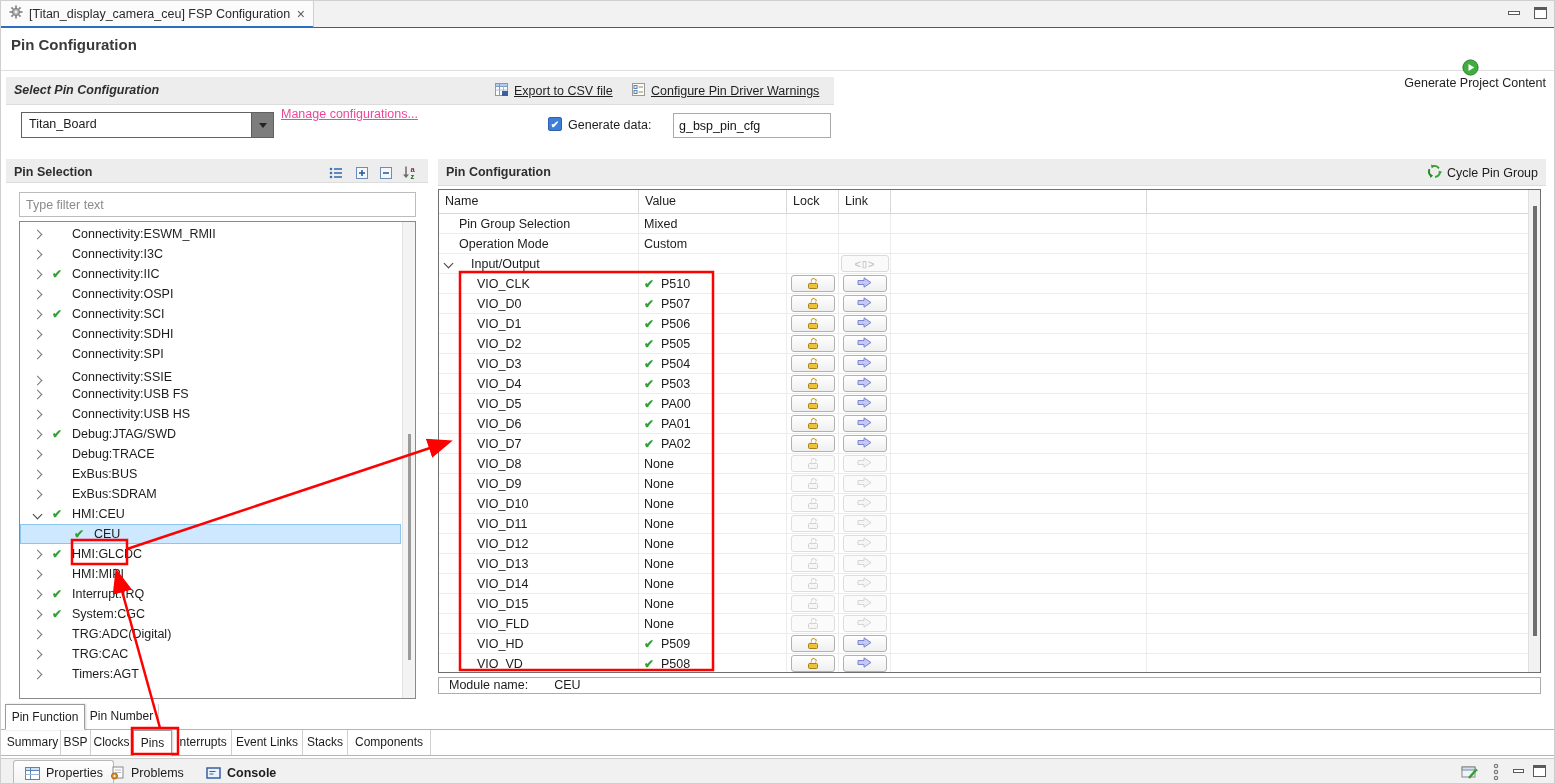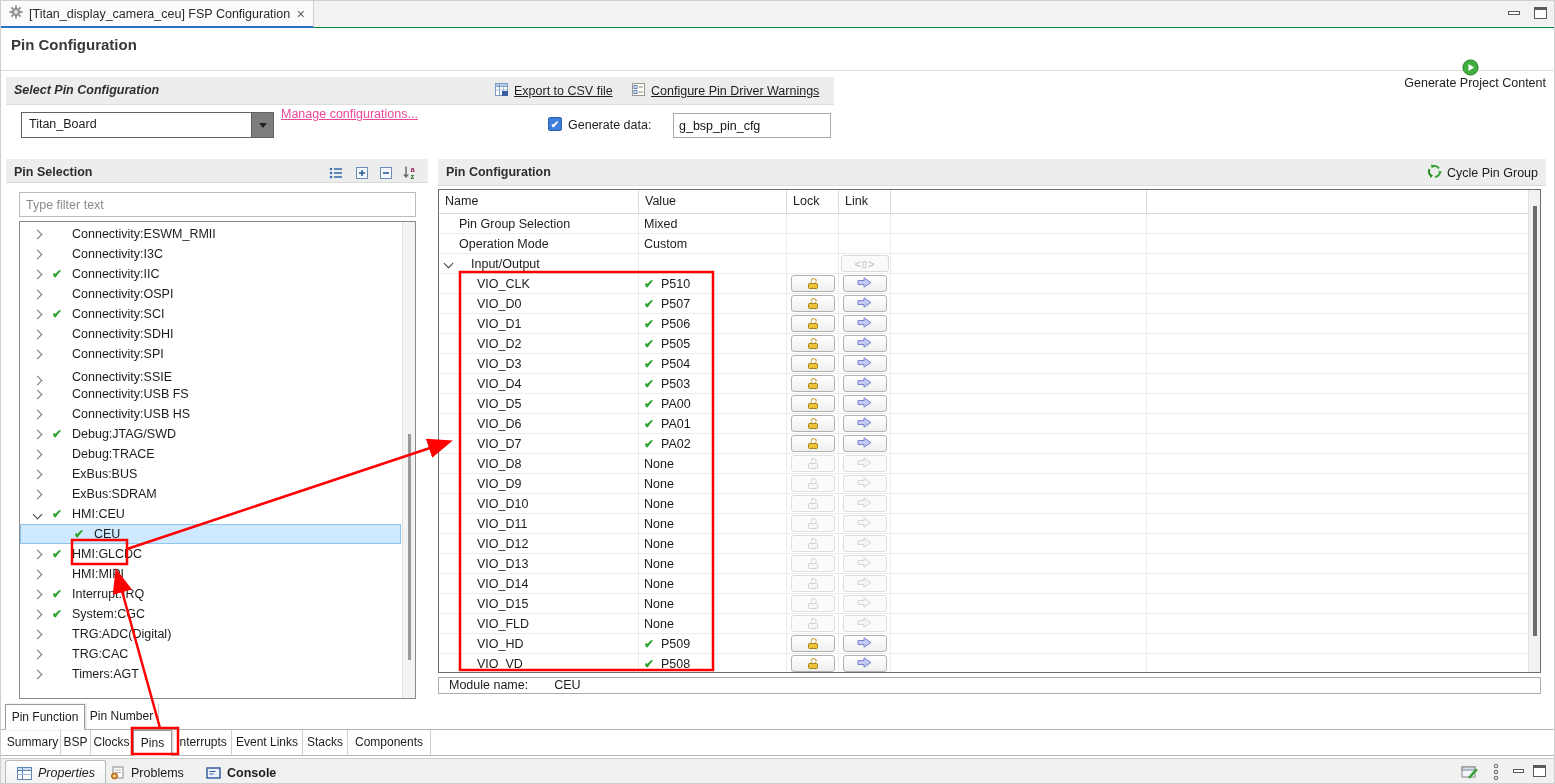--- a/index.html
+++ b/index.html
@@ -950,21 +950,21 @@
   </div>
   <div class="abs modulebar">
     <span class="ml">Module name:</span>
     <span class="mv">CEU</span>
   </div>
 
   <div class="abs vrow" id="vrow"><div class="vtab sel" style="width: 80px;">Pin Function</div><div class="vtab" style="width: 74px;">Pin Number</div></div>
   <div class="abs crow" id="crow"><div class="ctab" style="width: 56px;">Summary</div><div class="ctab" style="width: 30px;">BSP</div><div class="ctab" style="width: 42px;">Clocks</div><div class="ctab sel" style="width: 39px;">Pins</div><div class="ctab" style="width: 60px;">Interrupts</div><div class="ctab" style="width: 71px;">Event Links</div><div class="ctab" style="width: 45px;">Stacks</div><div class="ctab" style="width: 83px;">Components</div></div>
 
   <div class="abs bbar">
-    <div class="btab sel" style="left:4px;font-style:italic;">
+    <div class="btab sel" style="left:12px;">
       <span class="bico">
           <svg width="15" height="13">
             <rect x="0.5" y="0.5" width="14" height="12" fill="#fff" stroke="#5c84b0"></rect>
             <rect x="0.5" y="0.5" width="14" height="3" fill="#cfe0f2" stroke="#5c84b0"></rect>
             <line x1="5.5" y1="0.5" x2="5.5" y2="12.5" stroke="#5c84b0"></line>
             <line x1="0.5" y1="7.5" x2="14.5" y2="7.5" stroke="#9db9d6"></line>
           </svg>
         </span>
       <span>Properties</span>
     </div>

